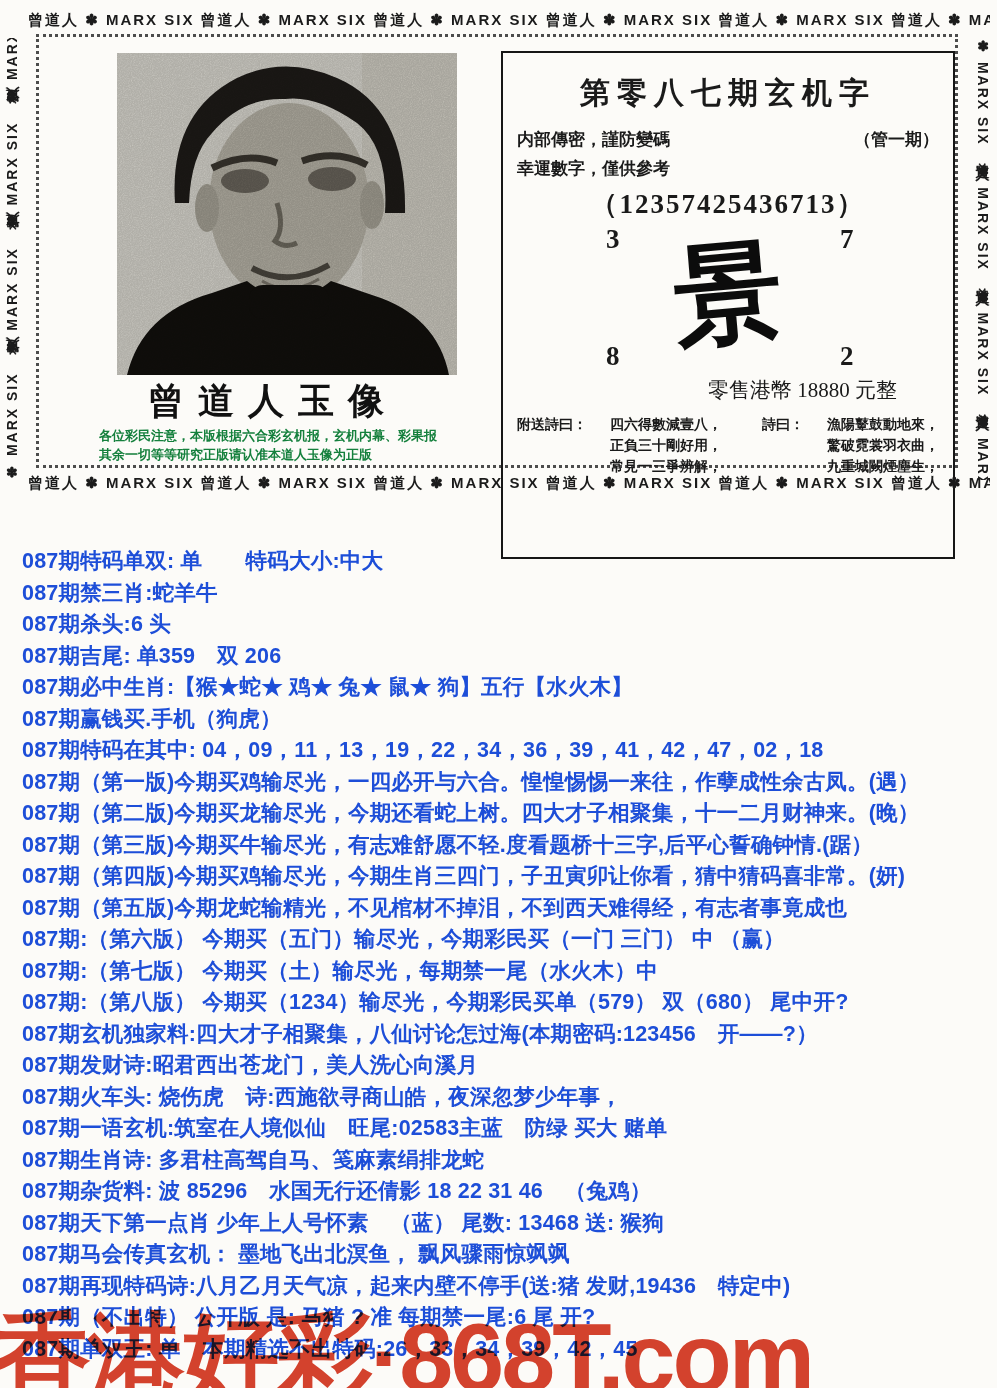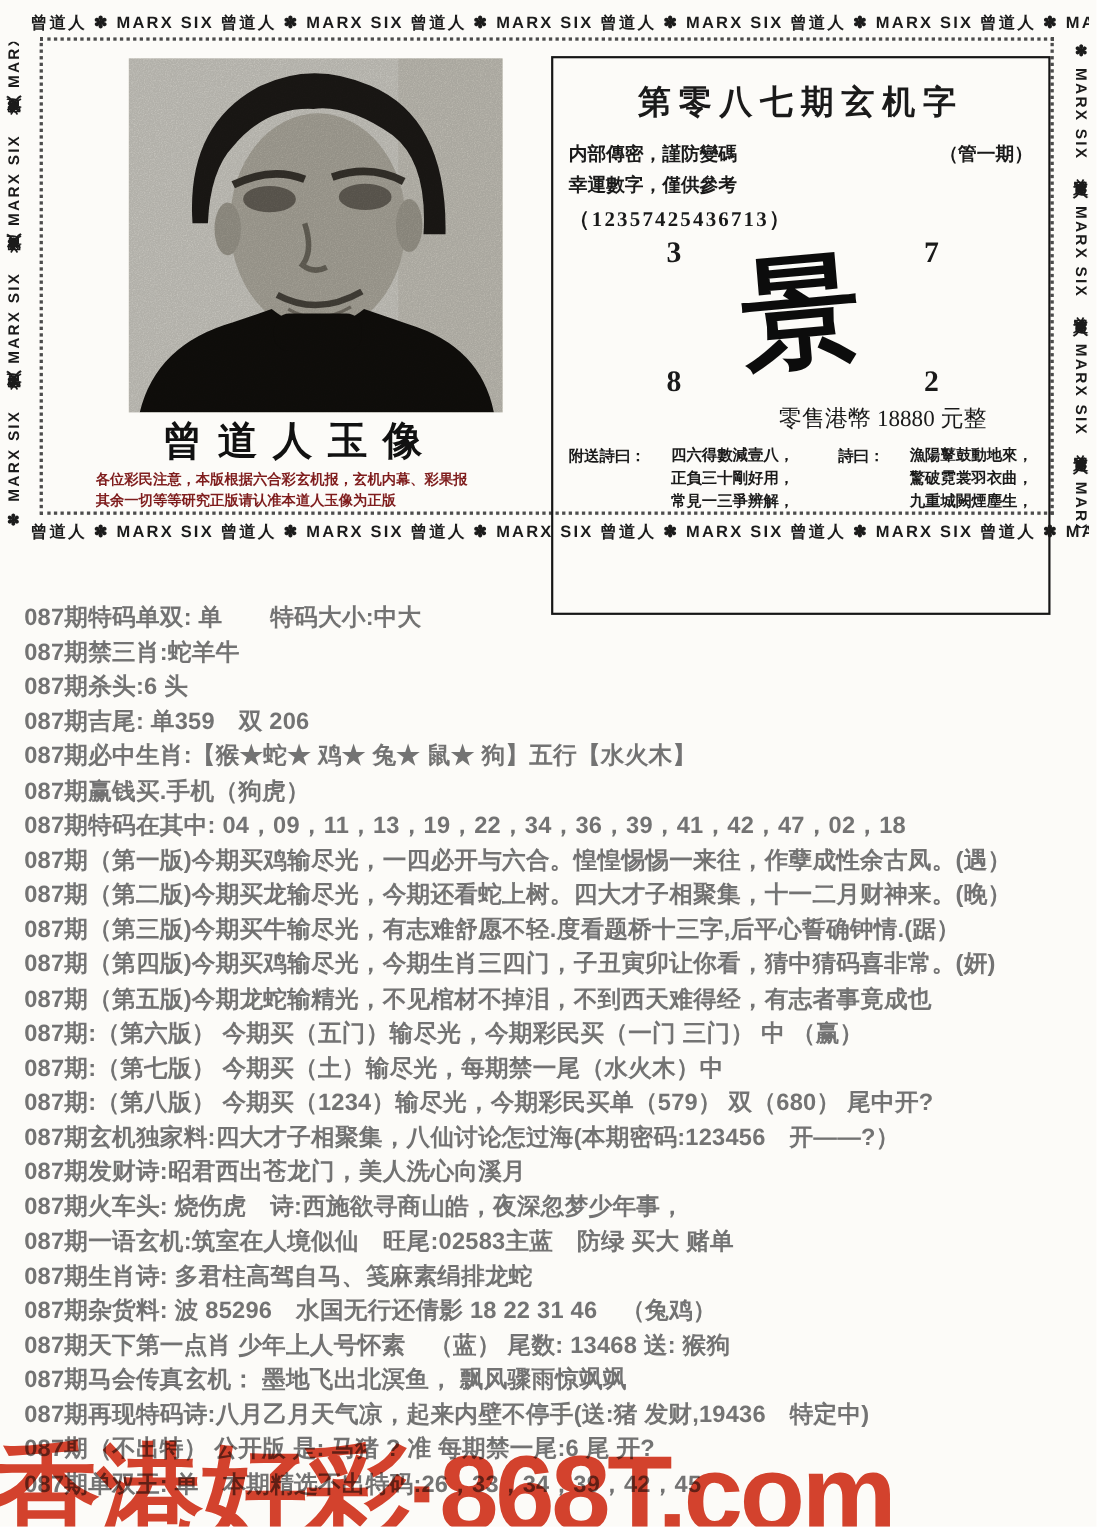--- a/index.html
+++ b/index.html
@@ -28,54 +28,54 @@
     border:3px dotted #4c4c4c;box-sizing:border-box;background:#fcfbf8;
   }
   .photo-col{position:absolute;left:44px;top:16px;width:380px;}
   .photo{width:340px;height:322px;margin-left:34px;background:#dcdad2;overflow:hidden;}
   .photo svg{display:block;}
   .photo-title{
     margin-top:2px;text-align:center;font-size:36px;font-weight:bold;
     letter-spacing:14px;font-family:"Liberation Serif",serif;color:#111;
   }
   .photo-note{
-    font-size:13px;line-height:19px;color:#7f1d1d;margin-left:4px;
+    font-size:13px;line-height:19px;color:#15803d;margin-left:16px;
     font-family:"Liberation Serif",serif;font-weight:bold;white-space:nowrap;overflow:hidden;
   }
 
   
   .mystery-box{
     position:absolute;left:462px;top:14px;width:454px;height:508px;
     border:2px solid #161616;box-sizing:border-box;padding:8px 14px 0 14px;
     font-family:"Liberation Serif",serif;overflow:hidden;
   }
   .mb-title{font-size:30px;font-weight:bold;text-align:center;letter-spacing:7px;margin-top:12px;}
   .mb-subrow{display:flex;justify-content:space-between;font-size:17px;font-weight:bold;margin-top:14px;gap:36px;}
   .mb-sub2{font-size:17px;font-weight:bold;margin-top:6px;}
-  .mb-code{text-align:left;font-size:19px;font-weight:bold;letter-spacing:2px;margin-top:6px;}
+  .mb-code{text-align:center;font-size:27px;font-weight:bold;letter-spacing:2px;margin-top:6px;}
   .mb-grid{position:relative;width:300px;height:148px;margin:2px auto 0 auto;}
   .mb-num{position:absolute;font-size:27px;font-weight:bold;}
   .mb-num.tl{left:28px;top:0;}
   .mb-num.tr{left:262px;top:0;}
   .mb-num.bl{left:28px;bottom:0;}
   .mb-num.br{left:262px;bottom:0;}
   .mb-glyph{
     position:absolute;left:50%;top:50%;transform:translate(-50%,-52%) rotate(-5deg);
     font-size:108px;font-weight:bold;font-family:"Liberation Serif",serif;color:#0c0c0c;
   }
   .mb-price{text-align:right;padding-right:42px;font-size:21px;font-weight:normal;margin-top:4px;}
   .mb-poems{display:flex;justify-content:space-between;margin-top:10px;font-size:14px;font-weight:bold;}
   .poem{display:flex;gap:23px;}
   .poem-label{margin-top:2px;white-space:nowrap;}
   .poem-lines div{line-height:21px;white-space:nowrap;}
 
   
   .report{position:absolute;left:22px;top:546px;width:968px;}
   .line{
-    font-size:21.5px;line-height:31.5px;font-weight:600;color:#737373;
+    font-size:21.5px;line-height:31.5px;font-weight:600;color:#1d4ed8;
     white-space:nowrap;overflow:hidden;letter-spacing:0.2px;
   }
 
   
   .watermark{
     position:absolute;left:-6px;top:1294px;z-index:5;
     font-size:97px;font-weight:bold;letter-spacing:-3px;white-space:nowrap;
     color:#d6432e;mix-blend-mode:multiply;pointer-events:none;
     font-family:"Liberation Sans",sans-serif;
   }

